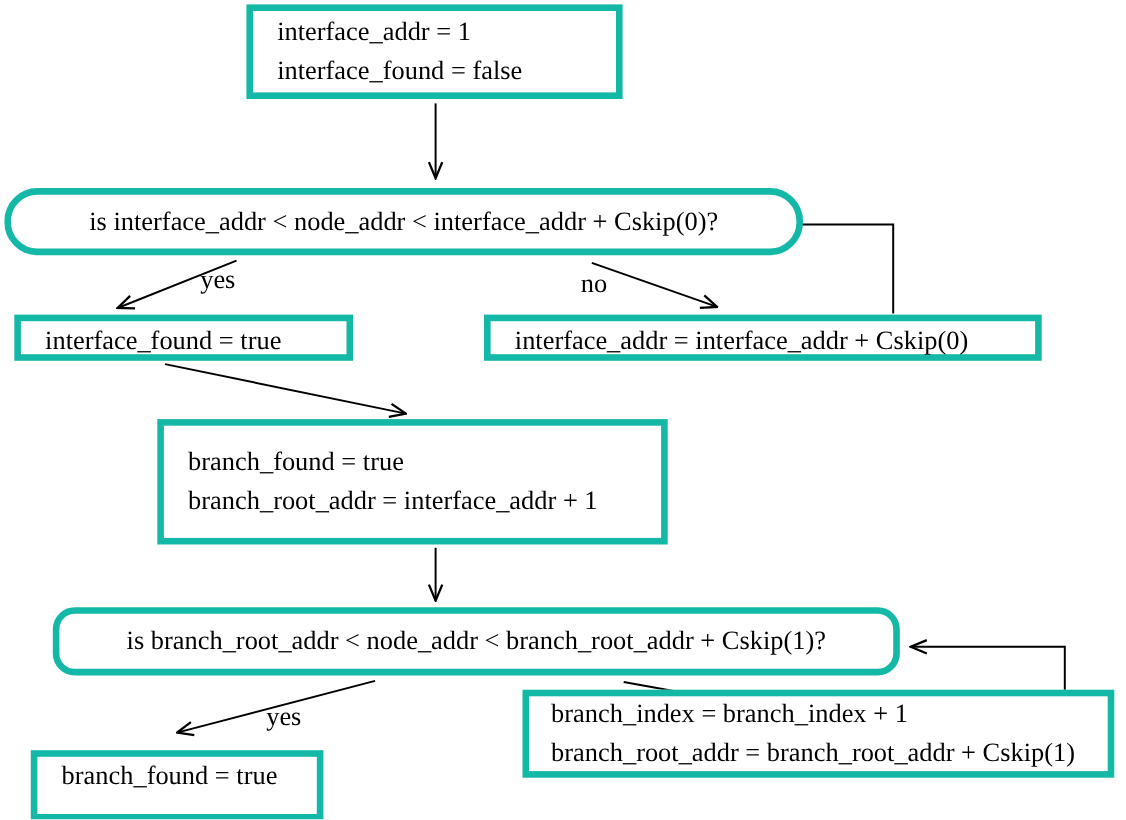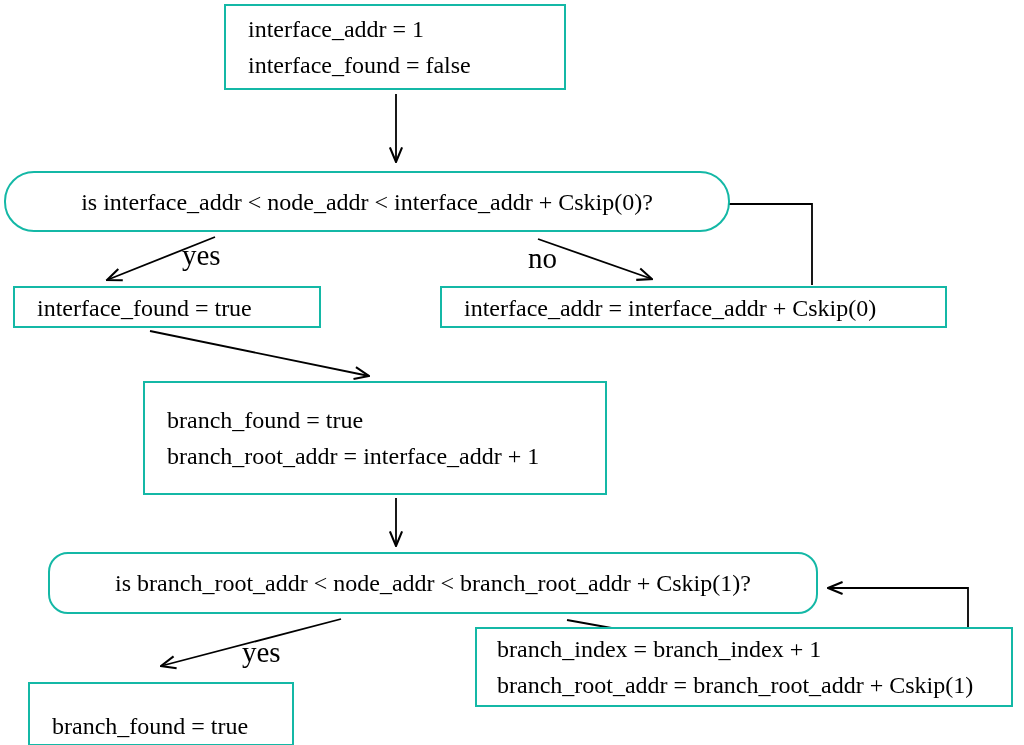--- a/index.html
+++ b/index.html
@@ -13,45 +13,45 @@
     overflow: hidden;
   }
   svg.edges {
     position: absolute;
     left: 0; top: 0;
     width: 1024px; height: 745px;
     display: block;
   }
   .node {
     position: absolute;
-    border: 2px solid #14b8a6;
+    border: 6px solid #14b8a6;
     background: #fff;
     font-size: 24px;
     display: flex;
     box-sizing: border-box;
   }
   .proc {
     flex-direction: column;
     justify-content: center;
     padding-left: 22px;
   }
   .single {
-    align-items: flex-end;
+    align-items: flex-start;
     padding-left: 22px;
   }
   .decision {
     align-items: center;
     justify-content: center;
     border-radius: 20px;
     text-align: center;
   }
   .tline { line-height: 36px; white-space: nowrap; }
   .edge-label {
     position: absolute;
-    font-size: 29px;
+    font-size: 24px;
     line-height: 25px;
     white-space: nowrap;
   }
 </style>
 </head>
 <body>
 
 <div class="canvas">
 
   <svg class="edges" viewBox="0 0 1024 745" xmlns="http://www.w3.org/2000/svg">

